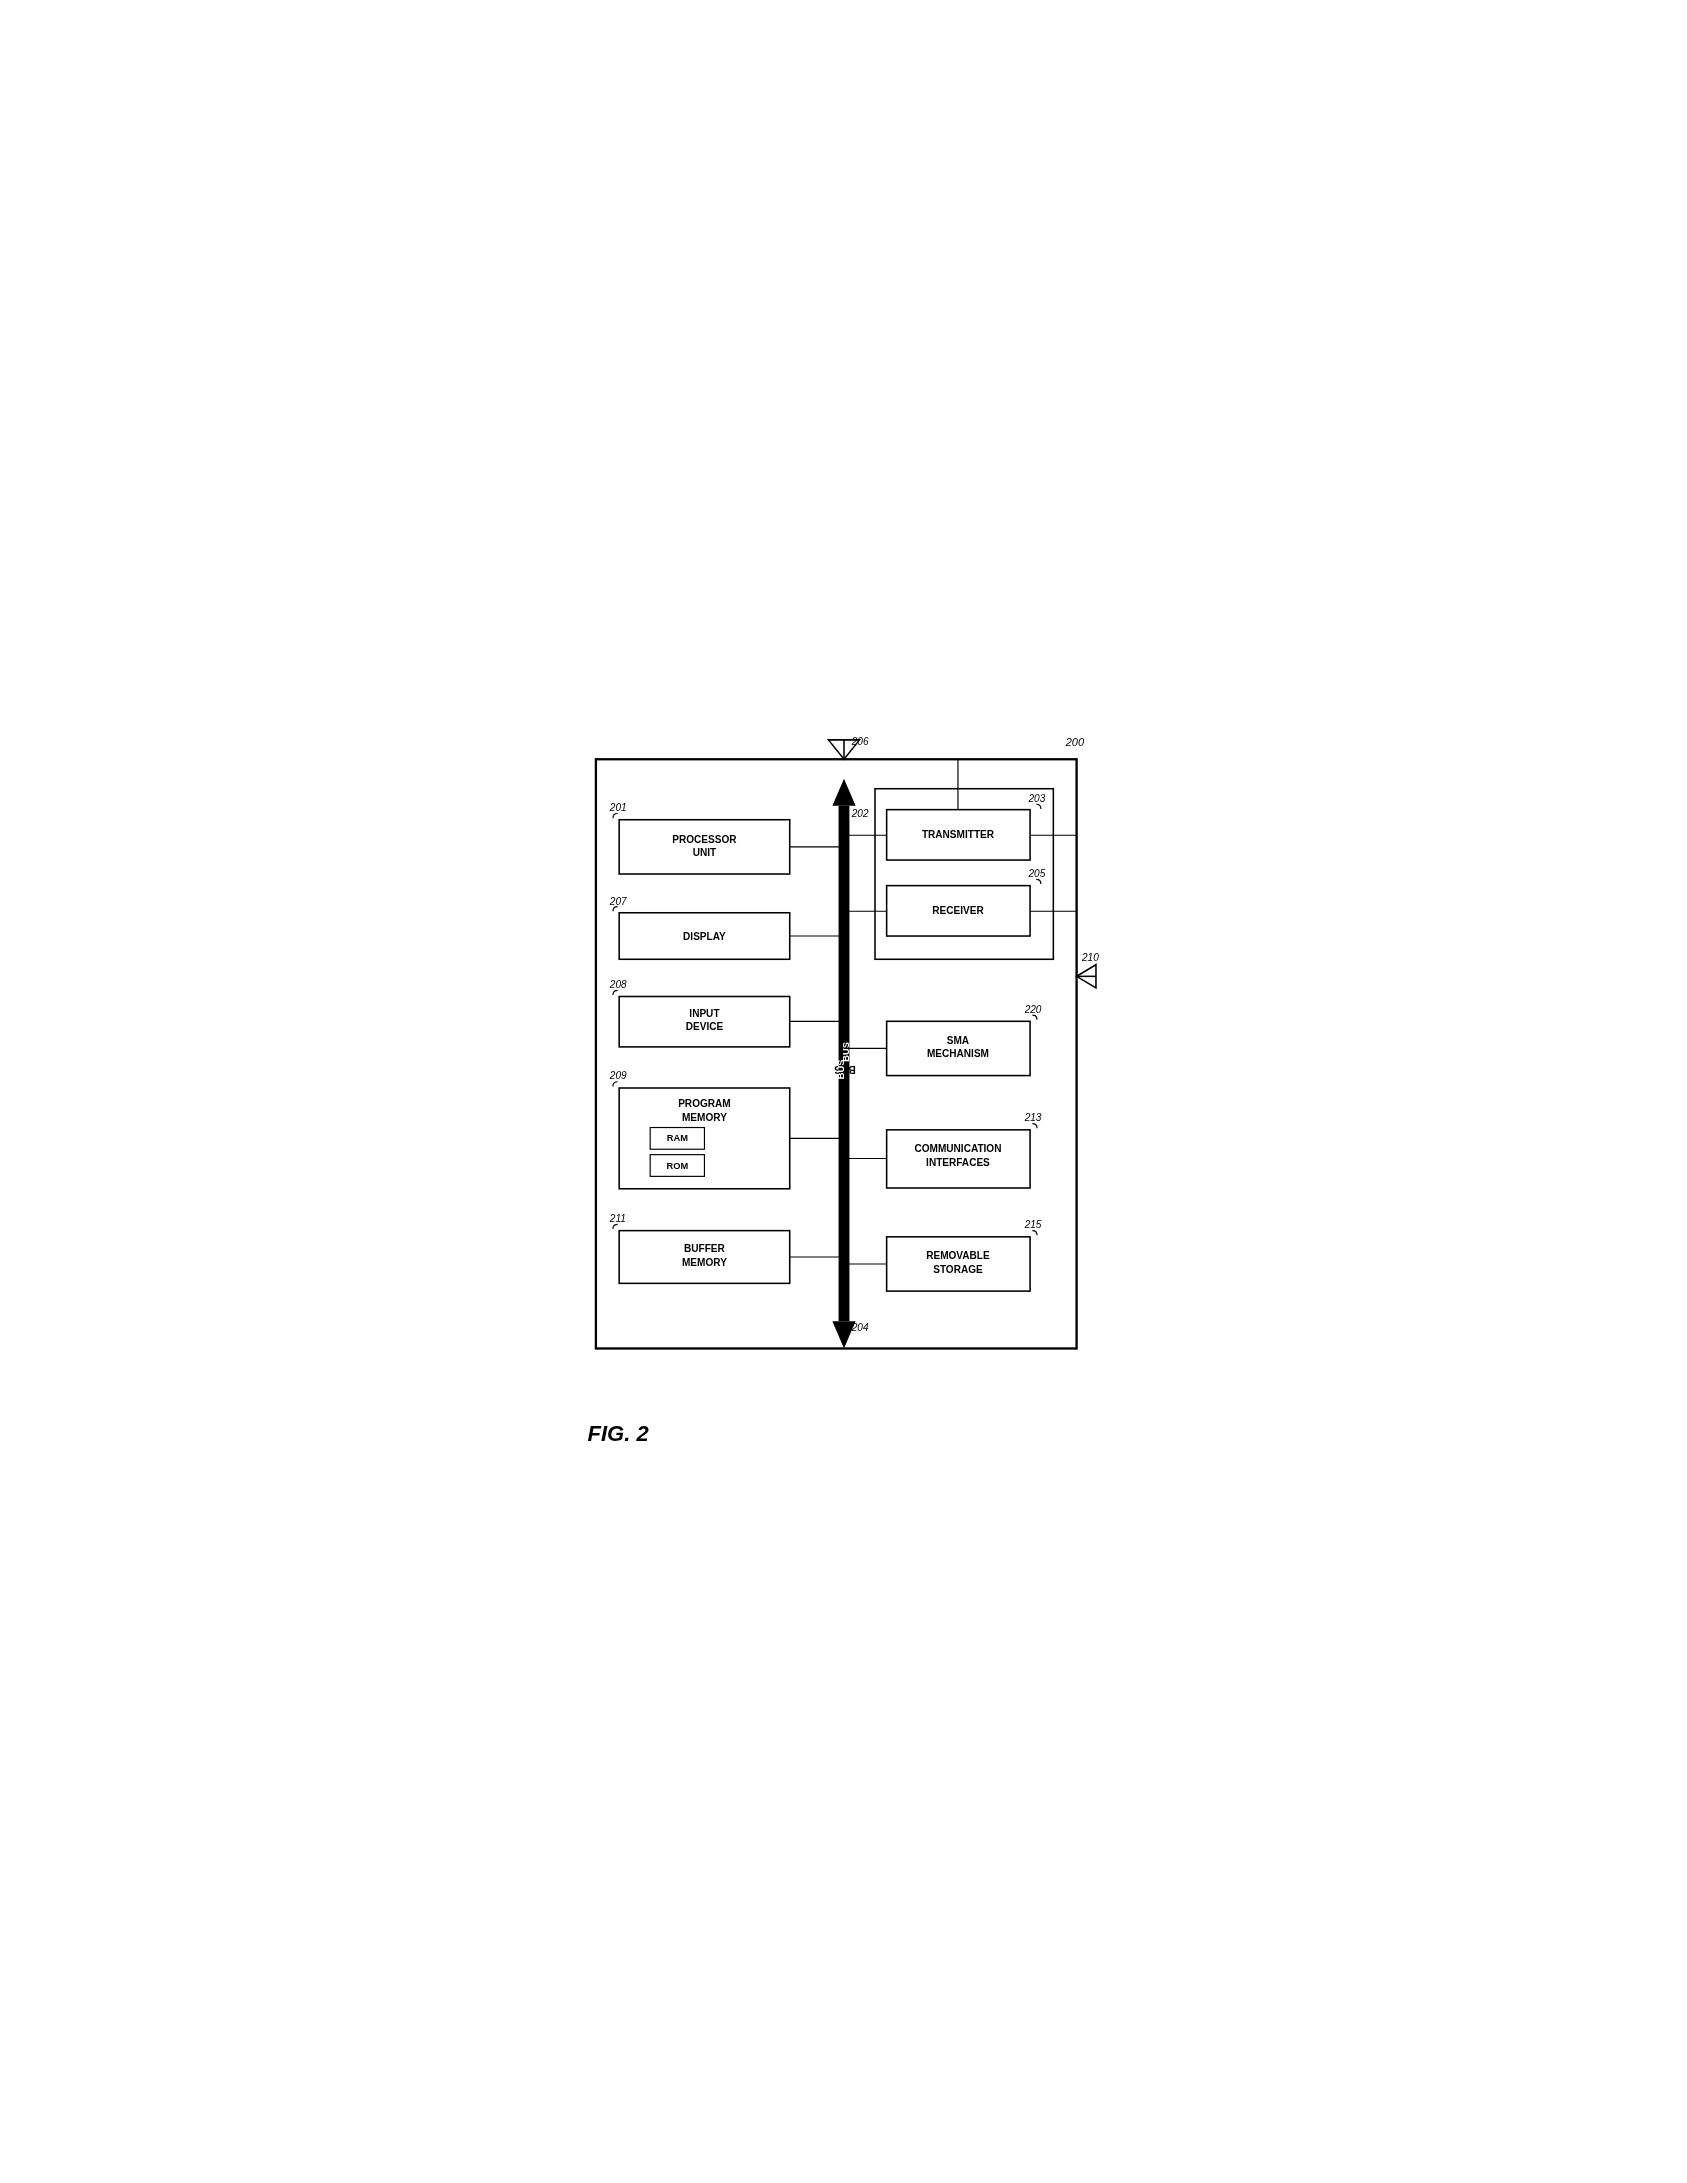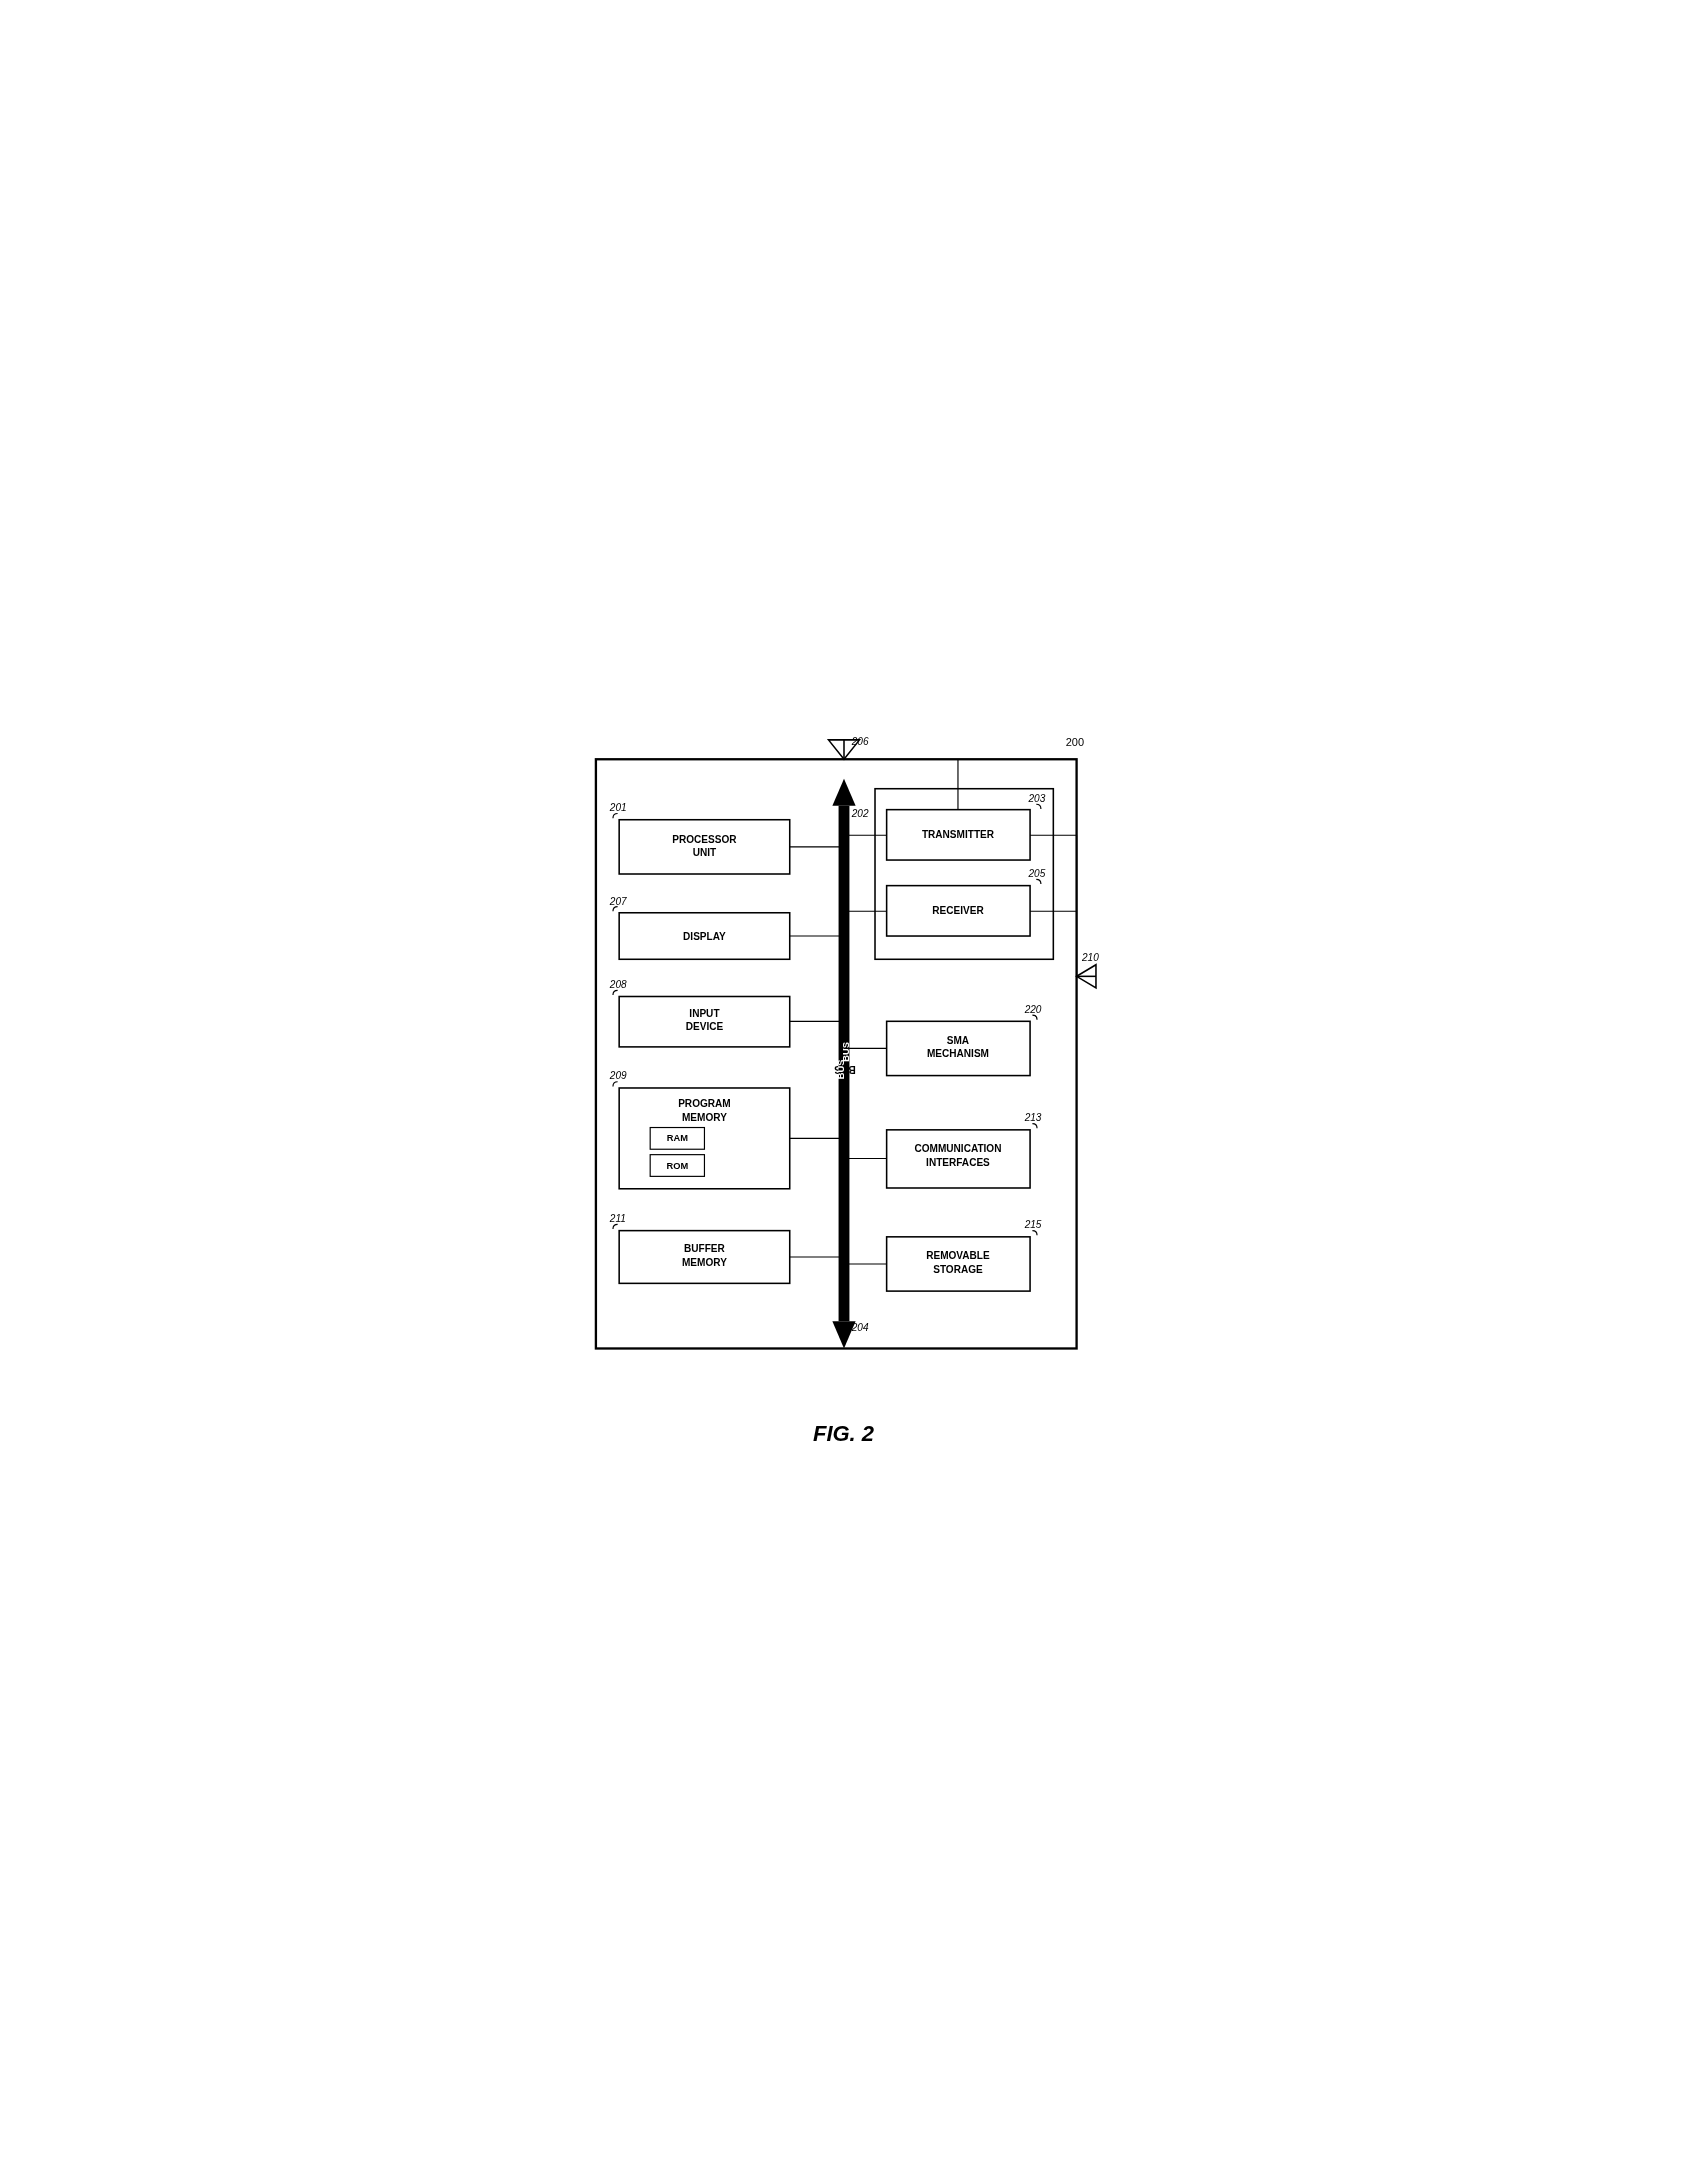--- a/index.html
+++ b/index.html
@@ -19,36 +19,35 @@
       align-items: center;
     }
 
     
     .fig-caption {
       margin-top: 23px;
       font-size: 22px;
       font-style: italic;
       font-weight: bold;
       color: #000;
-      text-align: center;
     }
 
     
     .diagram-svg {
       width: 512px;
       height: 659px;
     }
   </style>
 </head>
 <body>
 
 <div class="page-wrapper">
   <div style="position:relative; display:inline-block;">
     
-    <div style="position:absolute; top:0px; right:15.5px; font-size:11px; ">200</div>
+    <div style="position:absolute; top:0px; right:15.5px; font-size:11px; font-style:italic;">200</div>
 
     <svg class="diagram-svg" viewBox="0 0 660 850" xmlns="http://www.w3.org/2000/svg">
 
       <rect x="10" y="30" width="620" height="760" fill="none" stroke="#000" stroke-width="3"></rect>
 
       <line x1="330" y1="30" x2="330" y2="5" stroke="#000" stroke-width="2"></line>
       <polygon points="310,5 350,5 330,30" fill="none" stroke="#000" stroke-width="2"></polygon>
       <text x="340" y="12" font-size="13" font-style="italic" fill="#000">206</text>
 
       <line x1="630" y1="310" x2="655" y2="310" stroke="#000" stroke-width="2"></line>

